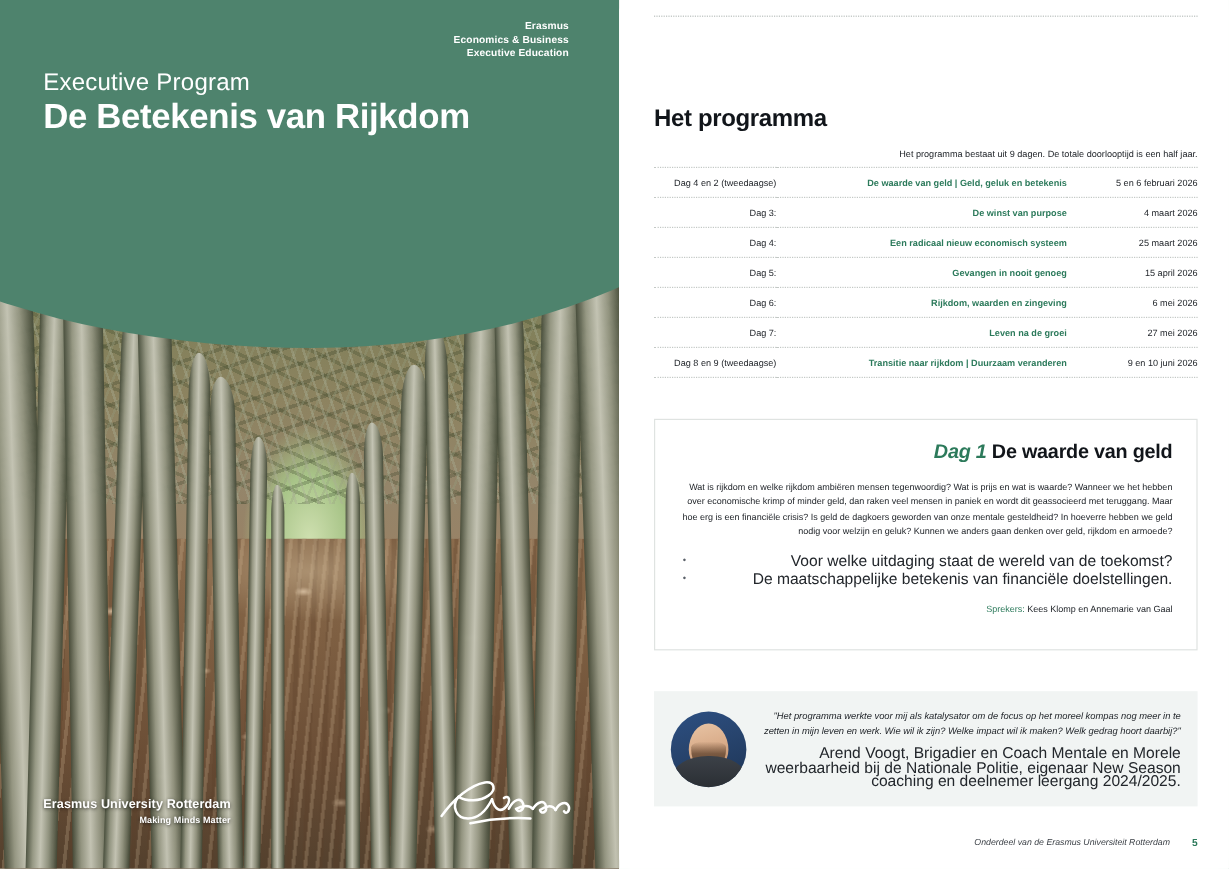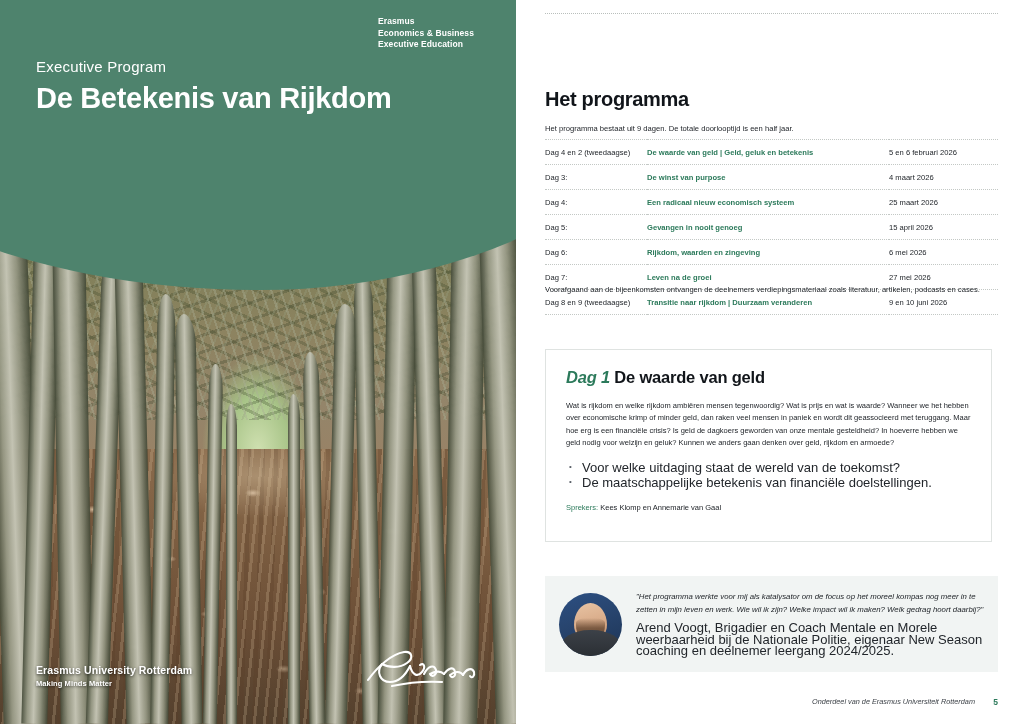--- a/index.html
+++ b/index.html
@@ -2,21 +2,21 @@
 <html><head>
 <meta charset="utf-8">
 <style>
   * { box-sizing: border-box; margin: 0; padding: 0; }
   html, body {
     width: 1024px; height: 724px;
     font-family: "Liberation Sans", sans-serif;
     background: #ffffff;
     overflow: hidden;
   }
-  .page { position: relative; width: 1024px; height: 724px; background: #fff; }
+  .page { position: relative; width: 1024px; height: 724px; background: #fff; text-align: right; }
 
   
   .left-panel {
     position: absolute; left: 0; top: 0;
     width: 516px; height: 724px;
     overflow: hidden;
   }
   .forest-photo {
     position: absolute; left: 0; top: 0;
     width: 516px; height: 724px;
@@ -91,21 +91,21 @@
     border-radius: 0 0 50% 50% / 0 0 46% 34%;
   }
   .header-text { position: absolute; left: 0; top: 0; width: 516px; z-index: 4; }
   .erasmus-logo {
     position: absolute; left: 378px; top: 16px;
     color: #ffffff; font-size: 8.5px; font-weight: 700;
     line-height: 11.5px; letter-spacing: .1px;
   }
   .eyebrow {
     position: absolute; left: 36px; top: 58px;
-    color: #ffffff; font-size: 15px; font-weight: 400; letter-spacing: .2px;
+    color: #ffffff; font-size: 20px; font-weight: 400; letter-spacing: .2px;
   }
   .cover-title {
     position: absolute; left: 36px; top: 82px;
     color: #ffffff; font-size: 29px; font-weight: 700; letter-spacing: -.3px;
   }
 
   
   .photo-caption {
     position: absolute; left: 36px; bottom: 36px; z-index: 5;
     color: #ffffff; text-shadow: 0 1px 3px rgba(0,0,0,.65);
@@ -156,21 +156,21 @@
   .prog-table td.c-title { width: 242px; color: #2c7a5b; font-weight: 700; }
   .prog-table td.c-date  { width: 109px; }
 
   .after-table {
     position: absolute; left: 29px; top: 283px; right: 26px;
     font-size: 7.6px; color: #22262b; line-height: 13px;
   }
 
   
   .dag-card {
-    position: absolute; left: 29px; top: 349px; right: 32px;
+    position: absolute; left: 29px; top: 349px; right: 26px;
     border: 1px solid #dfe3e1; background: #ffffff;
     padding: 18px 20px 20px 20px;
     height: 193px;
   }
   .dag-card-head { font-size: 16.5px; letter-spacing: -.2px; margin-bottom: 13px; }
   .dag-card-head .dag-num {
     color: #2c7a5b; font-style: italic; font-weight: 700; font-size: 16.5px;
   }
   .dag-card-head .dag-name { color: #11151a; font-weight: 700; font-size: 16.5px; }
   .dag-body { font-size: 7.5px; color: #22262b; line-height: 12.4px; }
@@ -340,21 +340,20 @@
           <td class="c-date">27 mei 2026</td>
         </tr>
         <tr>
           <td class="c-day">Dag 8 en 9 (tweedaagse)</td>
           <td class="c-title">Transitie naar rijkdom | Duurzaam veranderen</td>
           <td class="c-date">9 en 10 juni 2026</td>
         </tr>
       </tbody>
     </table>
 
-    <div class="after-table">Voorafgaand aan de bijeenkomsten ontvangen de deelnemers verdiepingsmateriaal zoals literatuur, artikelen, podcasts en cases.</div>
 
     <div class="dag-card">
       <div class="dag-card-head">
         <span class="dag-num">Dag 1</span>
         <span class="dag-name">De waarde van geld</span>
       </div>
       <div class="dag-body">Wat is rijkdom en welke rijkdom ambiëren mensen tegenwoordig? Wat is prijs en wat is waarde? Wanneer we het hebben over economische krimp of minder geld, dan raken veel mensen in paniek en wordt dit geassocieerd met teruggang. Maar hoe erg is een financiële crisis? Is geld de dagkoers geworden van onze mentale gesteldheid? In hoeverre hebben we geld nodig voor welzijn en geluk? Kunnen we anders gaan denken over geld, rijkdom en armoede?</div>
       <ul class="dag-bullets">
         <li>Voor welke uitdaging staat de wereld van de toekomst?</li>
         <li>De maatschappelijke betekenis van financiële doelstellingen.</li>

